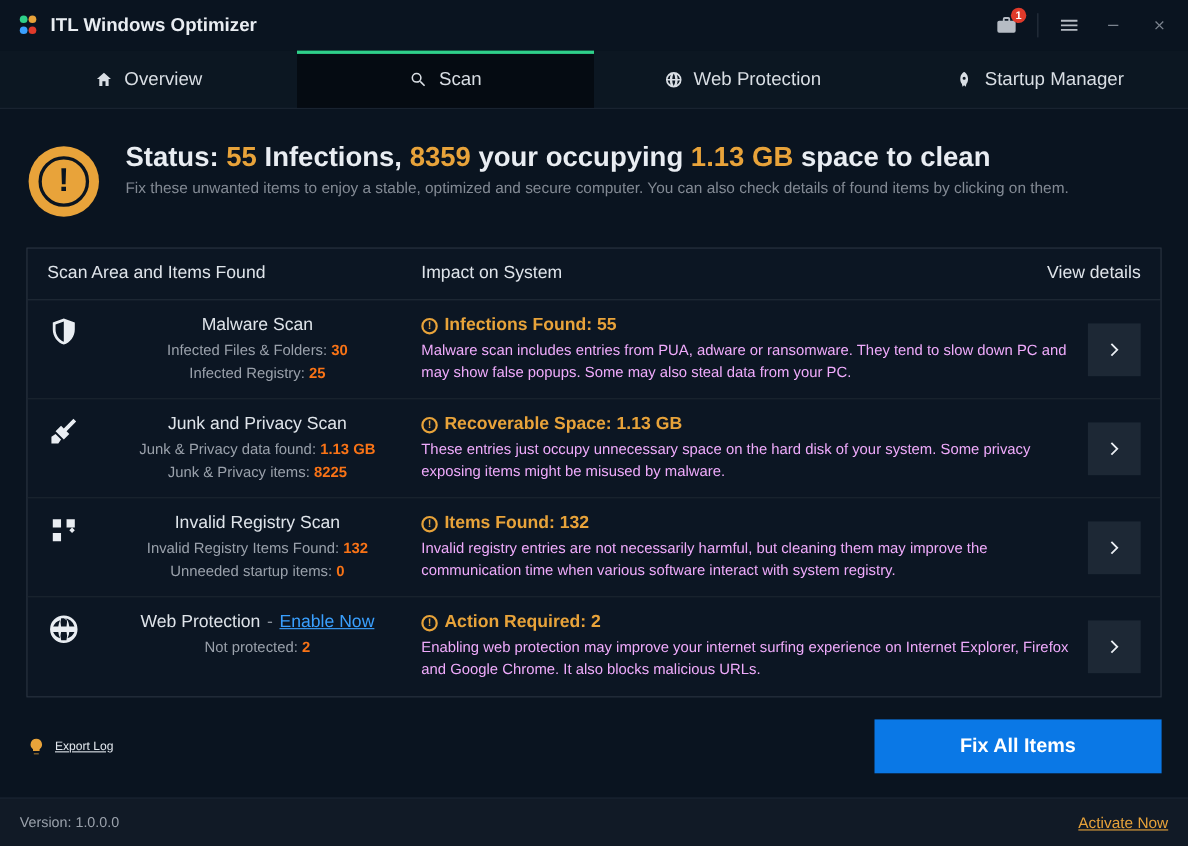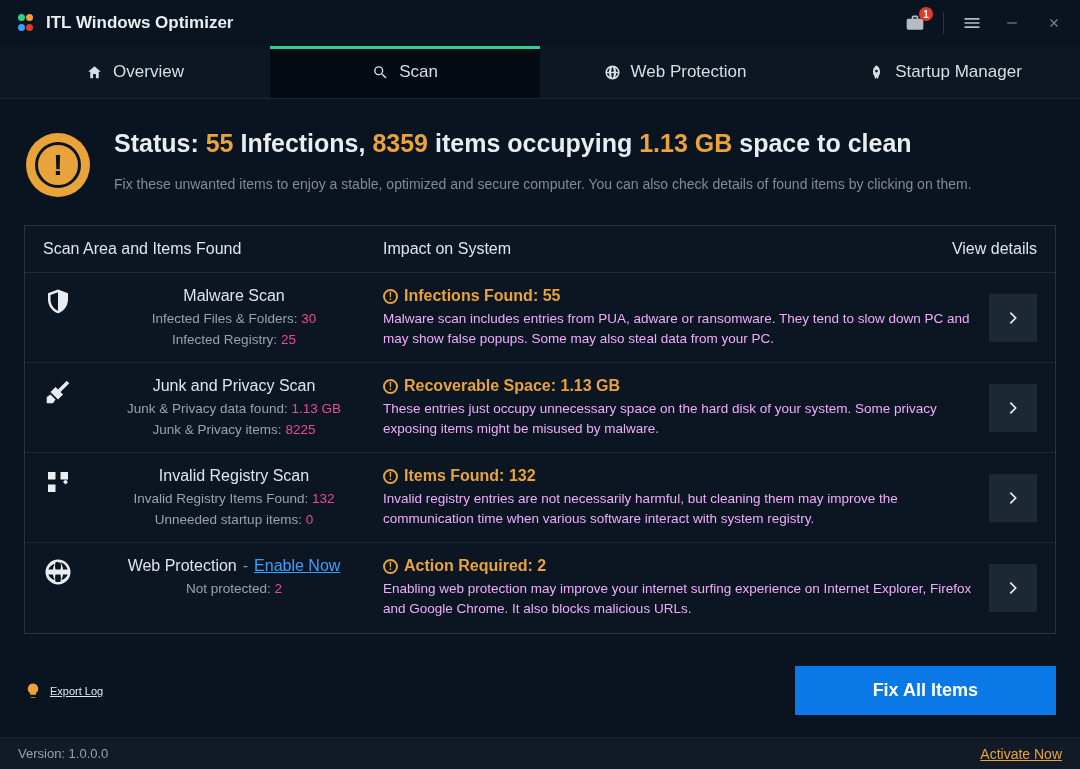--- a/index.html
+++ b/index.html
@@ -55,21 +55,21 @@
 .warn-badge {
   width: 64px; height: 64px; border-radius:50%; background:#e8a33a;
   display:flex; align-items:center; justify-content:center; flex-shrink:0; margin-top:4px;
 }
 .warn-inner {
   width:46px; height:46px; border-radius:50%; border:3px solid #0a1420;
   display:flex; align-items:center; justify-content:center; color:#0a1420; font-weight:700; font-size:30px;
 }
 .status-line { color:#e9edf2; font-size: 25px; font-weight:700; }
 .status-line .hl { color:#e8a33a; }
-.status-sub { color:#838a94; font-size:14px; margin-top:18px; }
+.status-sub { color:#838a94; font-size:14px; margin-top:4px; }
 
 
 .panel {
   border: 1px solid #2a3441; background: rgba(20,30,42,0.3);
 }
 .panel-head {
   display:flex; padding: 14px 18px; color:#dfe4ea; font-size:16px;
   border-bottom: 1px solid #222c39;
 }
 .col-area { width: 340px; }
@@ -78,21 +78,21 @@
 
 .row { display:flex; align-items:flex-start; padding: 14px 18px; border-bottom:1px solid #1c2631; }
 .row:last-child { border-bottom:none; }
 .row-icon { width:42px; display:flex; justify-content:flex-start; color:#e9edf2; }
 .row-icon svg { width:30px; height:30px; fill:currentColor; }
 .row-left { width: 298px; text-align: center; }
 .row-title { color:#dfe4ea; font-size:16px; }
 .row-title .dash { color:#8a919b; margin: 0 6px; }
 .row-title .enable-link { color:#3aa0ff; text-decoration:underline; cursor:pointer; }
 .row-sub { color:#9aa1ab; font-size:13.5px; margin-top:6px; }
-.row-sub .hl { color:#ec4899; font-weight:400; }
+.row-sub .hl { color:#f97316; font-weight:700; }
 .row-right { flex:1; }
 .impact-title { color:#e8a33a; font-weight:700; font-size:16px; display:flex; align-items:center; gap:6px; }
 .impact-title .o-icon { width:15px; height:15px; border:2px solid #e8a33a; border-radius:50%; display:inline-flex; align-items:center; justify-content:center; font-size:10px; color:#e8a33a; font-weight:900; }
 .impact-desc { color:#f0abfc; font-size:13.5px; margin-top:4px; line-height:1.45; max-width: 600px;}
 .chev-btn {
   width:48px; height:48px; background:#1d2835; display:flex; align-items:center; justify-content:center; margin-left:auto; cursor:pointer;
   align-self:center;
 }
 .chev-btn svg { width:16px; height:16px; stroke:#e9edf2; stroke-width:2.5; fill:none; }
 
@@ -100,21 +100,21 @@
 .footer-row { display:flex; align-items:center; margin-top:auto; padding: 18px 0 4px; }
 .export { display:flex; align-items:center; gap:8px; color:#e2e7ed; text-decoration:underline; cursor:pointer; font-size:11px;}
 .export svg { width:18px; height:18px; fill:#e8a33a; }
 .fix-btn {
   margin-left:auto; background:#0a78e6; color:#fff; font-weight:700; font-size:18px;
   padding: 14px 78px; cursor:pointer; border:none;
 }
 
 
 .version-bar {
-  height:32px; background:#111a26; border-top:1px solid #1b2532;
+  height:44px; background:#111a26; border-top:1px solid #1b2532;
   display:flex; align-items:center; padding: 0 18px; color:#9aa1ab; font-size:13px;
 }
 .activate { margin-left:auto; color:#e8a33a; font-weight:400; text-decoration:underline; cursor:pointer; font-size:14px; }
 </style>
 </head>
 <body>
 
 <div class="window">
 
   <div class="titlebar">
@@ -180,21 +180,21 @@
   </div>
 
   <div class="content">
 
     <div class="status-header">
       <div class="warn-badge">
         <div class="warn-inner">!</div>
       </div>
       <div>
         <div class="status-line">
-          <span>Status: </span><span class="hl">55</span><span> Infections, </span><span class="hl">8359</span><span> items occupying </span><span class="hl">1.13 GB</span><span> space to clean</span>
+          <span>Status: </span><span class="hl">55</span><span> Infections, </span><span class="hl">8359</span><span> your occupying </span><span class="hl">1.13 GB</span><span> space to clean</span>
         </div>
         <div class="status-sub">Fix these unwanted items to enjoy a stable, optimized and secure computer. You can also check details of found items by clicking on them.</div>
       </div>
     </div>
 
     <div class="panel">
       <div class="panel-head">
         <div class="col-area">Scan Area and Items Found</div>
         <div class="col-impact">Impact on System</div>
         <div class="col-view">View details</div>

